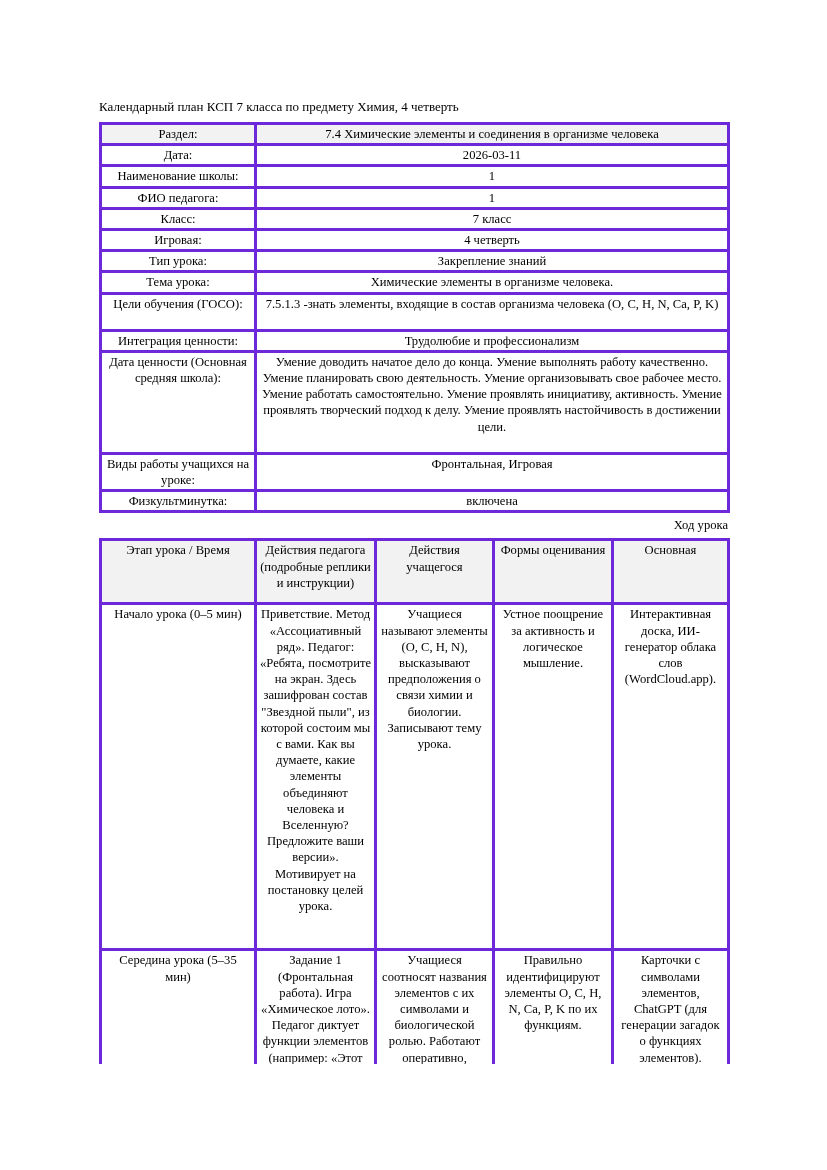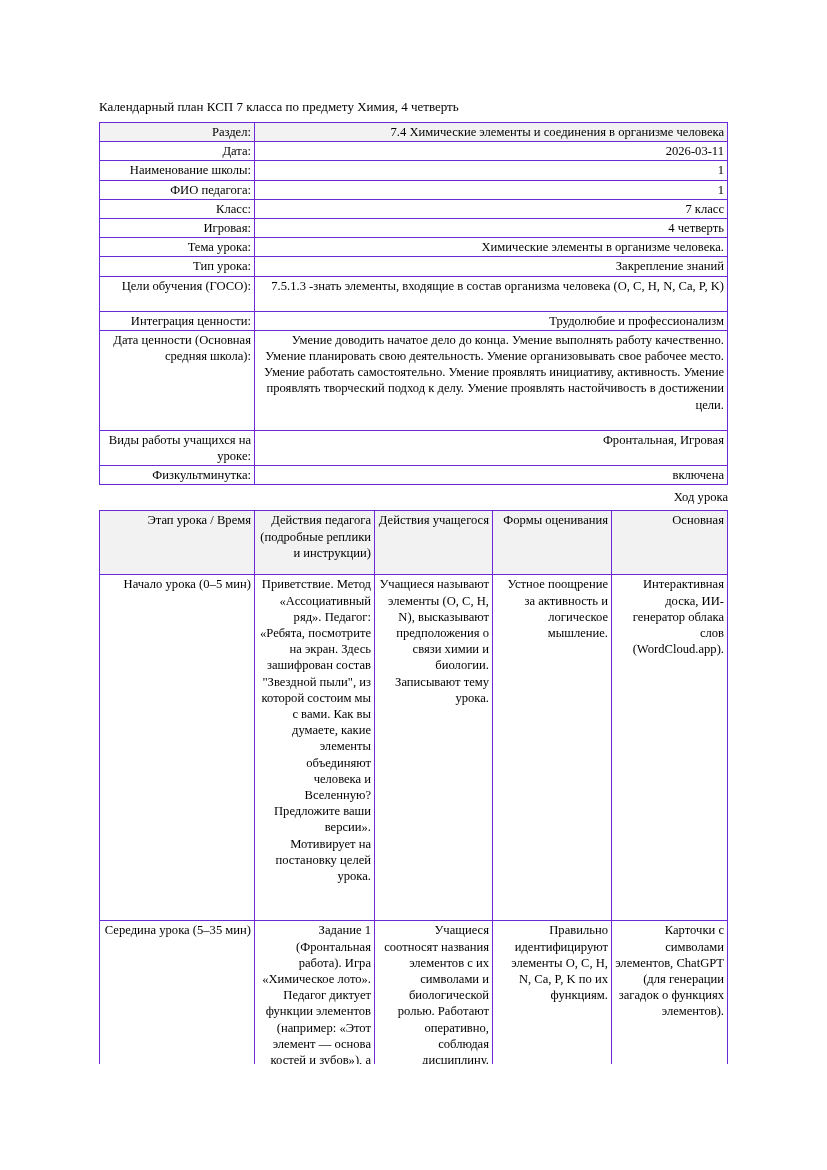--- a/index.html
+++ b/index.html
@@ -36,24 +36,24 @@
     text-align: right;
   }
   table {
     border-collapse: collapse;
     width: 628px;
     table-layout: fixed;
     font-size: 12.6px;
     line-height: 16.2px;
   }
   table td, table th {
-    border: 1px solid #6d28d9;
+    border: 3px solid #6d28d9;
     padding: 1px 3px 1px 3px;
     vertical-align: top;
-    text-align: right;
+    text-align: center;
     font-weight: normal;
     word-wrap: break-word;
     overflow-wrap: break-word;
     hyphens: none;
   }
   
   .info-table col.c-label { width: 155px; }
   .info-table col.c-value { width: 473px; }
   .info-table tr.shaded td { background: #f2f2f2; }
   .info-table td.label { }
@@ -113,26 +113,26 @@
       </tr>
       <tr>
         <td class="label">Класс:</td>
         <td class="value">7 класс</td>
       </tr>
       <tr>
         <td class="label">Игровая:</td>
         <td class="value">4 четверть</td>
       </tr>
       <tr>
+        <td class="label">Тип урока:</td>
+        <td class="value">Закрепление знаний</td>
+      </tr>
+      <tr>
         <td class="label">Тема урока:</td>
         <td class="value">Химические элементы в организме человека.</td>
-      </tr>
-      <tr>
-        <td class="label">Тип урока:</td>
-        <td class="value">Закрепление знаний</td>
       </tr>
       <tr class="r-goal">
         <td class="label">Цели обучения (ГОСО):</td>
         <td class="value">7.5.1.3 -знать элементы, входящие в состав организма человека (O, C, H, N, Ca, P, K)</td>
       </tr>
       <tr>
         <td class="label">Интеграция ценности:</td>
         <td class="value">Трудолюбие и профессионализм</td>
       </tr>
       <tr class="r-value-goal">

